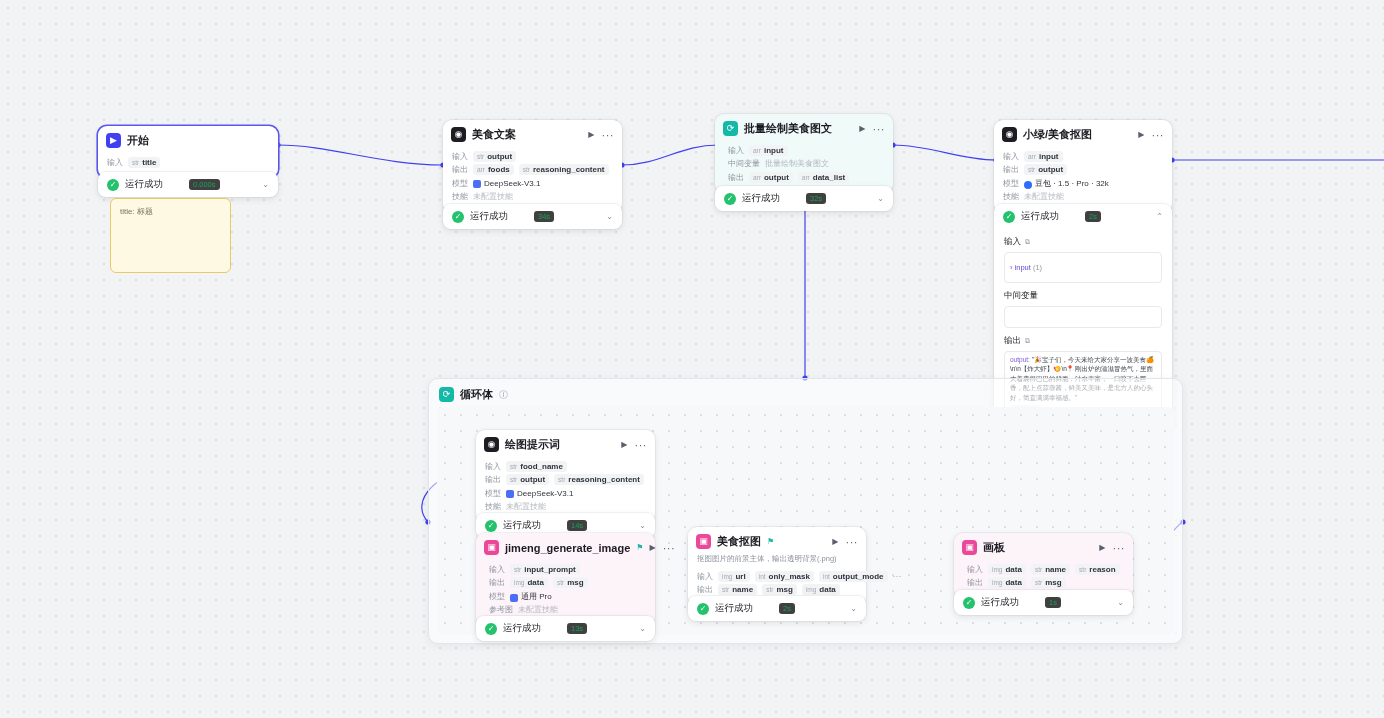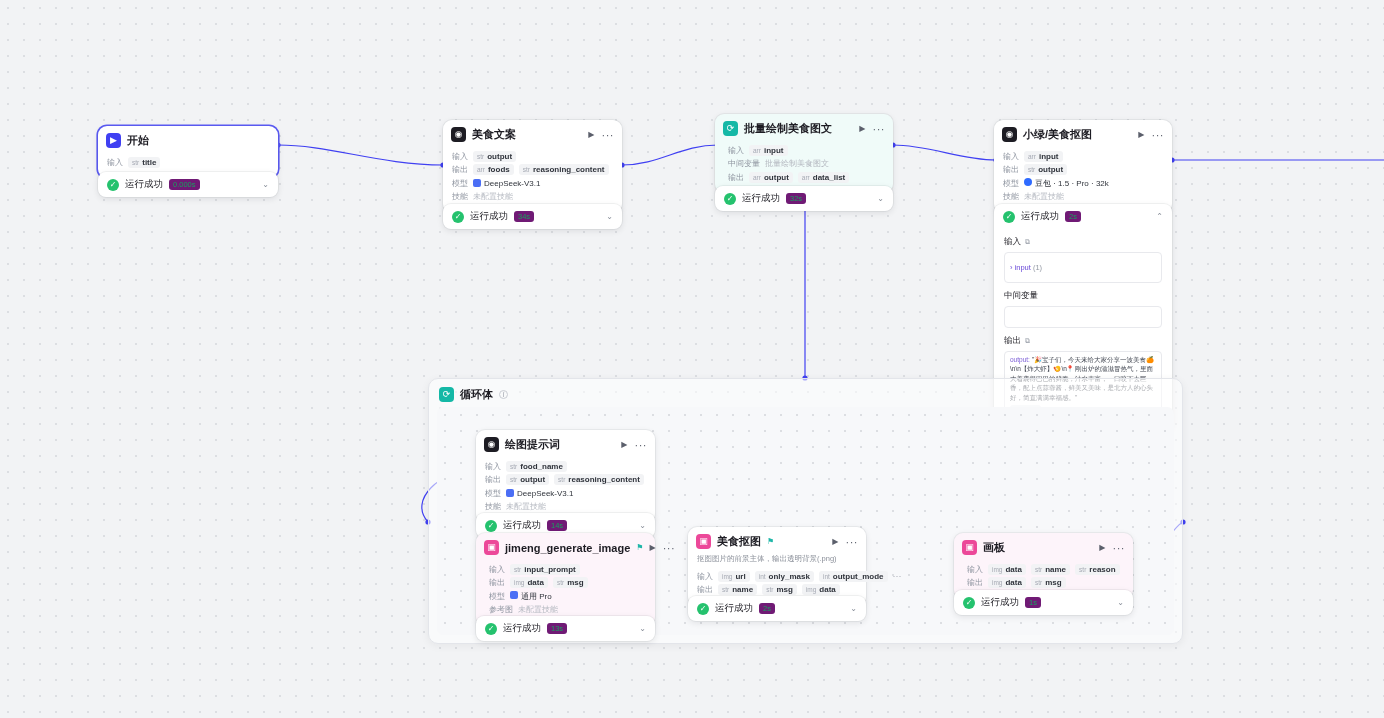--- a/index.html
+++ b/index.html
@@ -47,41 +47,41 @@
   .nbody { padding: 1px 9px 8px 9px; }
   .nrow { display: flex; align-items: center; gap: 5px; margin: 2.5px 0; flex-wrap: nowrap; }
   .rlab { font-size: 8px; color: #9096a1; flex: none; }
   .chip {
     display: inline-flex; align-items: center; gap: 3px;
     background: #f2f3f5; border-radius: 3px; padding: 1px 4px;
     font-size: 8px; color: #30343c; font-weight: 600; white-space: nowrap;
   }
   .tt { font-size: 6.5px; color: #a5a9b3; font-weight: 400; }
   .plain { font-size: 8px; color: #b4b8c0; }
-  .mchip { display: inline-flex; align-items: flex-start; gap: 3px; font-size: 8px; color: #30343c; }
+  .mchip { display: inline-flex; align-items: flex-end; gap: 3px; font-size: 8px; color: #30343c; }
   .mico { width: 8px; height: 8px; border-radius: 2px; display:inline-block; }
   .ovf { font-size: 9px; color: #a5a9b3; line-height: 6px; }
 
   
   .status {
     position: absolute;
     background: #fff; border-radius: 8px;
     box-shadow: 0 2px 6px rgba(28,31,35,.10), 0 0 0 1px rgba(28,31,35,.05);
     padding: 6px 9px;
     display: flex; align-items: center; gap: 6px;
   }
   .status.open { display: block; padding: 0; }
   .sbar { display: flex; align-items: center; gap: 6px; padding: 6px 9px; }
   .check {
     width: 12px; height: 12px; border-radius: 50%;
     background: #25c26e; color: #fff;
     font-size: 8px; display: flex; align-items: center; justify-content: center; flex: none;
   }
   .stxt { font-size: 9.5px; color: #1d1c23; }
-  .time { font-size: 7.5px; background: #701a75; color: #17a25c; border-radius: 3px; padding: 1px 4px; }
+  .time { font-size: 7.5px; background: #404040; color: #17a25c; border-radius: 3px; padding: 1px 4px; margin-left: 20px; }
   .chev { margin-left: auto; font-size: 8px; color: #878d98; }
 
   
   .panel { padding: 0 10px 9px 10px; }
   .psec { font-size: 8.5px; color: #1d1c23; margin: 7px 0 4px 0; display: flex; align-items: center; gap: 4px; }
   .copy { font-size: 7px; color: #9096a1; }
   .pbox {
     border: 1px solid #e8e9ed; border-radius: 4px; min-height: 17px;
     padding: 10px 5px; font-size: 7.5px; color: #515767;
   }
@@ -167,20 +167,23 @@
           </span>
       </div>
     </div>
   </div>
   <div class="status" style="left:98px; top:172px; width:180px;">
     <span class="check">✓</span>
     <span class="stxt">运行成功</span>
     <span class="time">0.000s</span>
     <span class="chev">⌄</span>
   </div>
+  <div class="sticky" style="left:110px; top:198px; width:121px; height:75px;">
+    <span>title: 标题</span>
+  </div>
 
   <div class="node" style="left:443px; top:120px; width:179px;">
     <div class="nhead">
       <span class="nicon" style="background:#1d1c23;">◉</span>
       <span class="ntitle">美食文案</span>
       <span class="nact">
           <span class="play">▶</span>
           <span class="dots">···</span>
         </span>
     </div>

